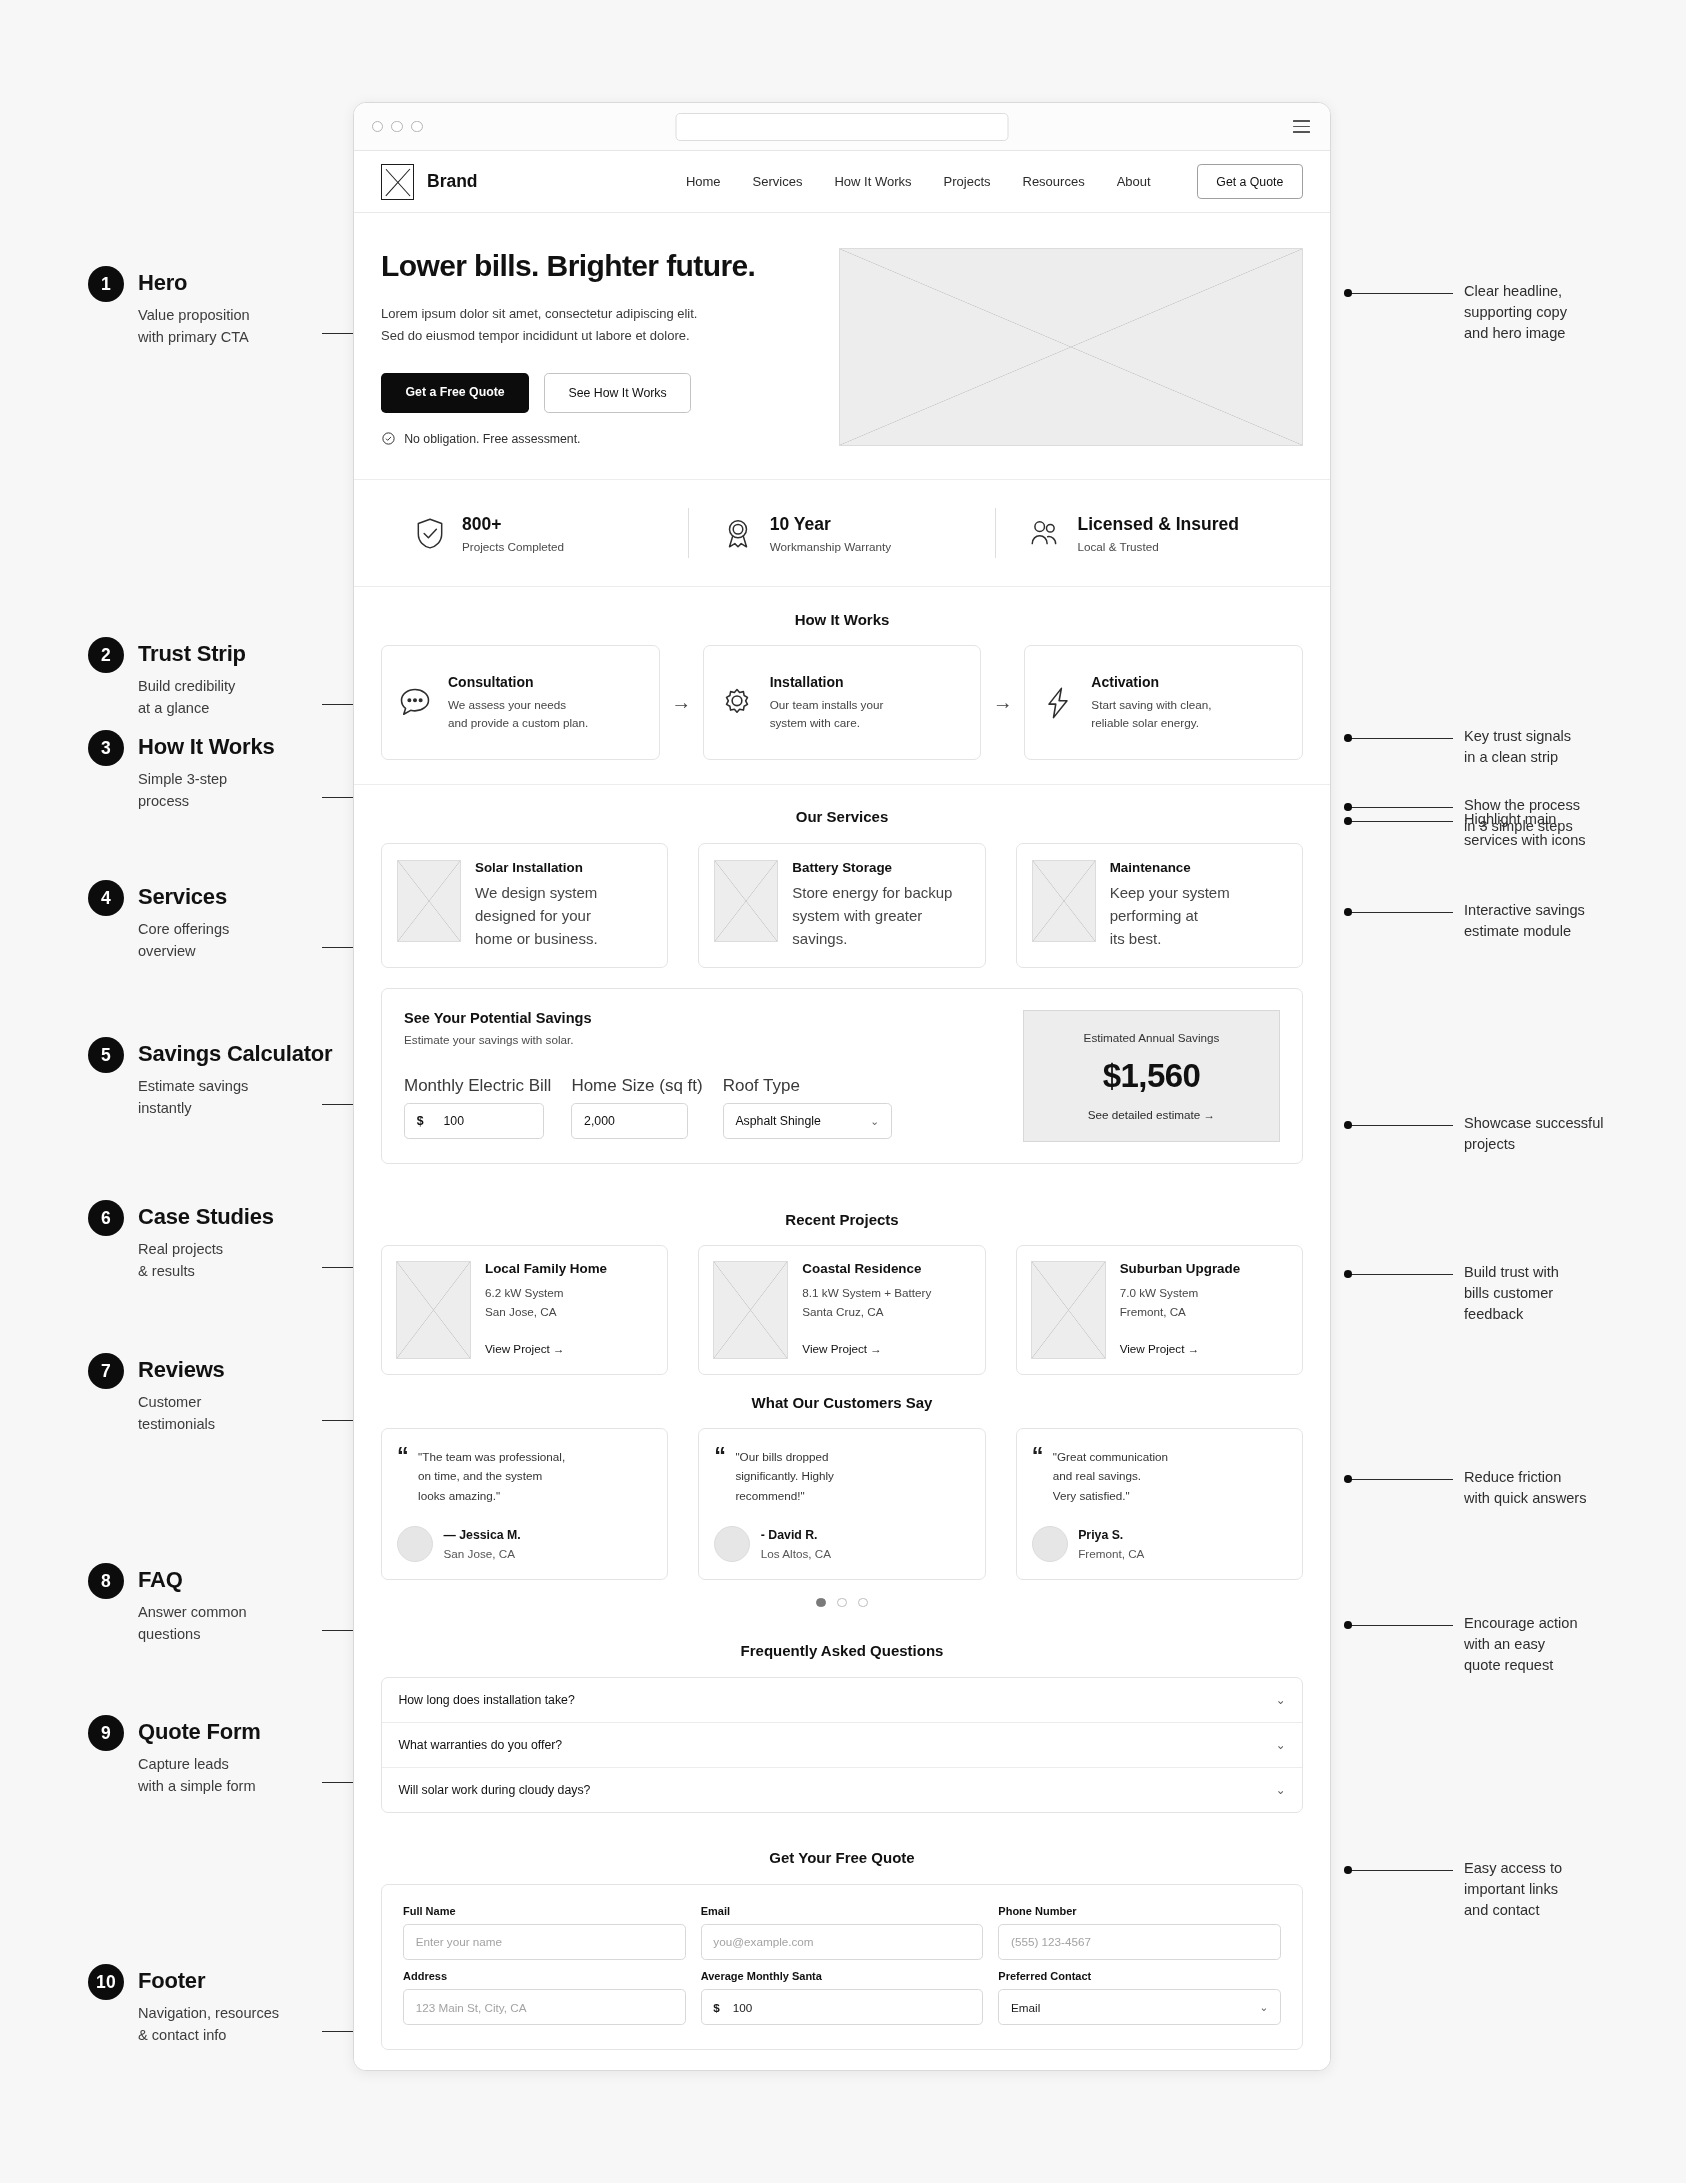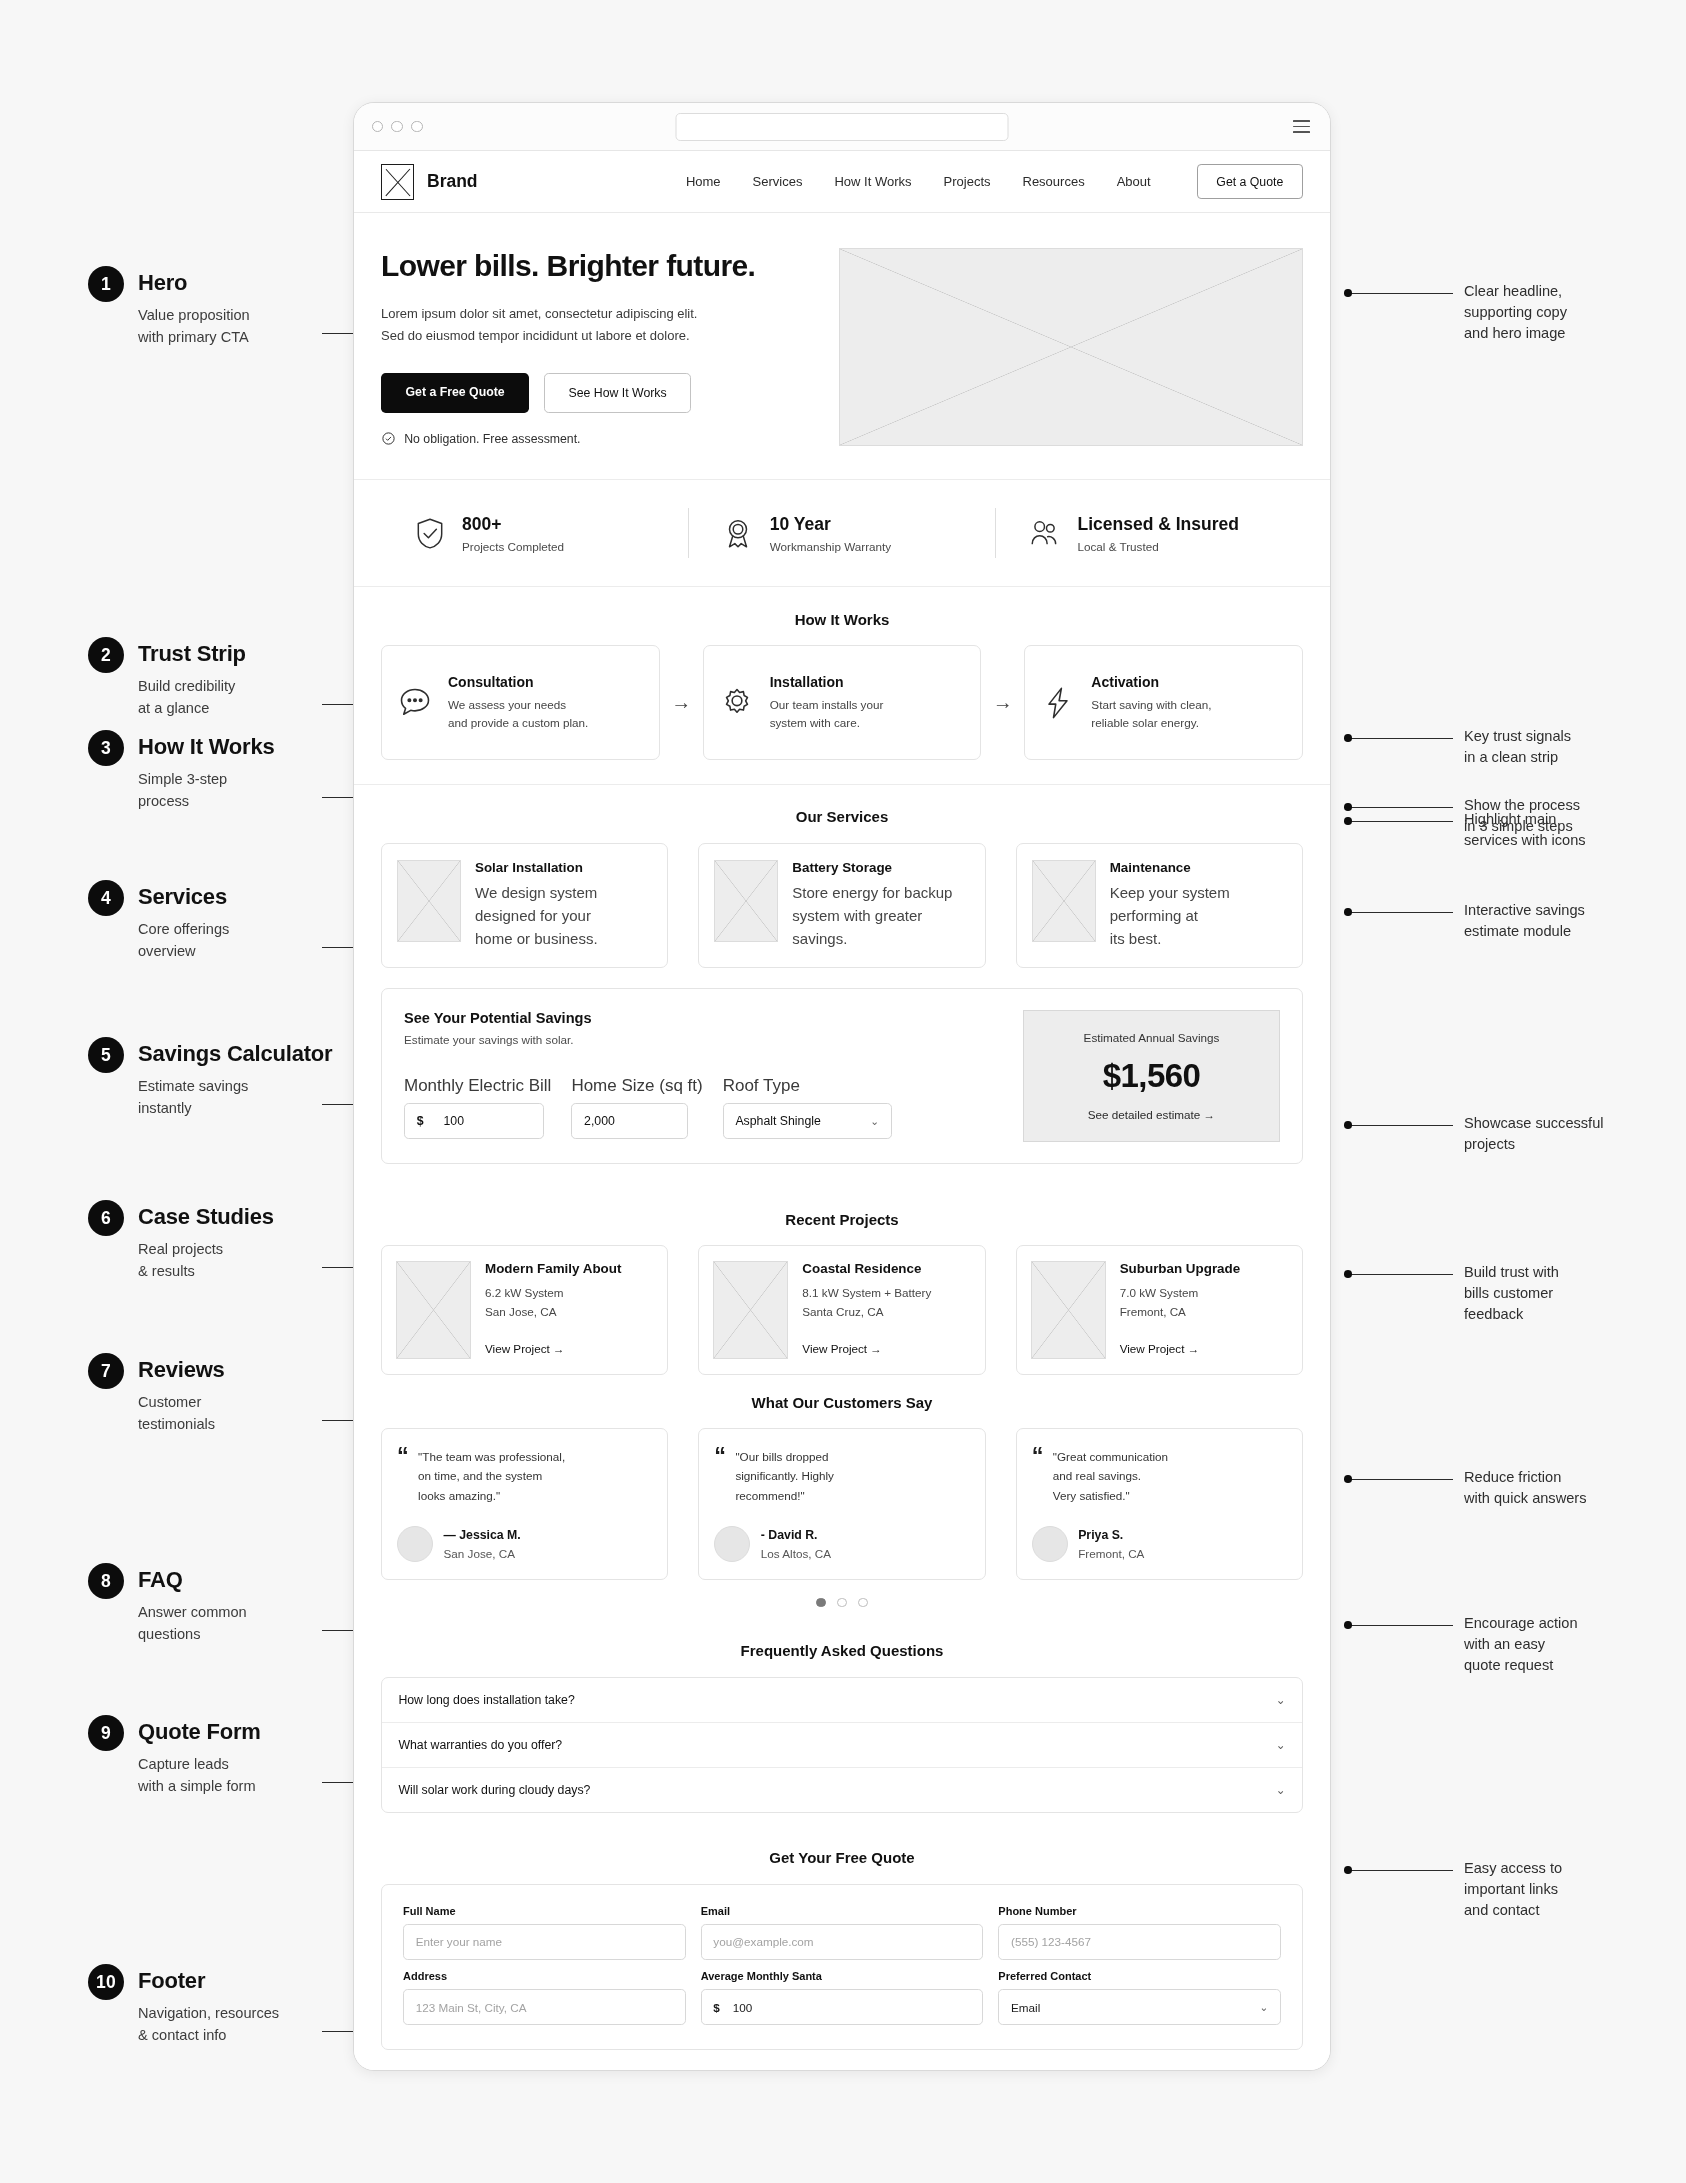--- a/index.html
+++ b/index.html
@@ -41,21 +41,21 @@
   .lead-left .dt { position: absolute; right: 0; top: 0; width: 7.6px; height: 7.6px; border-radius: 50%; background: #0c0c0c; }
 
   .lead-right { position: absolute; left: 0; top: 8.2px; width: 109px; height: 8.2px; }
   .lead-right .ln { position: absolute; right: 0; top: 3.5px; width: 103px; height: 1.2px; background: #2b2b2b; }
   .lead-right .dt { position: absolute; left: 0; top: 0; width: 7.6px; height: 7.6px; border-radius: 50%; background: #0c0c0c; }
   .ann-right-text { position: absolute; left: 120px; top: 0; font-size: 14.6px; line-height: 1.45; color: #2e2e2e; white-space: pre-line; }
 
   
   #browser {
     position: absolute; left: 353px; top: 102px; width: 978px; height: 1969px;
-    background: #fff; border: 1.2px solid #d9d9d9; border-radius: 21px;
+    background: #fff; border: 1.2px solid #d9d9d9; border-radius: 13px;
     box-shadow: 0 2.3px 13px rgba(0,0,0,.07); overflow: hidden;
   }
   #chrome-bar {
     height: 48px; border-bottom: 1.2px solid #e6e6e6; background: #fcfcfc;
     display: flex; align-items: center; padding: 0 17.5px; position: relative;
   }
   .dots { display: flex; gap: 8.2px; }
   .dot { width: 11.7px; height: 11.7px; border-radius: 50%; border: 1.2px solid #b4b4b4; background: #fff; }
   .urlbar {
     position: absolute; left: 50%; transform: translateX(-50%);
@@ -597,21 +597,21 @@
         </div>
       </div>
     </div>
 
     <div class="section" style="border-bottom:none;padding-bottom:9.4px">
       <div class="section-title">Recent Projects</div>
       <div class="three-row" id="projects-row">
           <div class="card proj-card">
             <div class="proj-img ph-box"></div>
             <div>
-              <div class="proj-name">Modern Family About</div>
+              <div class="proj-name">Local Family Home</div>
               <div class="proj-meta">6.2 kW System
 San Jose, CA</div>
               <div class="proj-link">View Project  →</div>
             </div>
           </div>
           <div class="card proj-card">
             <div class="proj-img ph-box"></div>
             <div>
               <div class="proj-name">Coastal Residence</div>
               <div class="proj-meta">8.1 kW System + Battery

